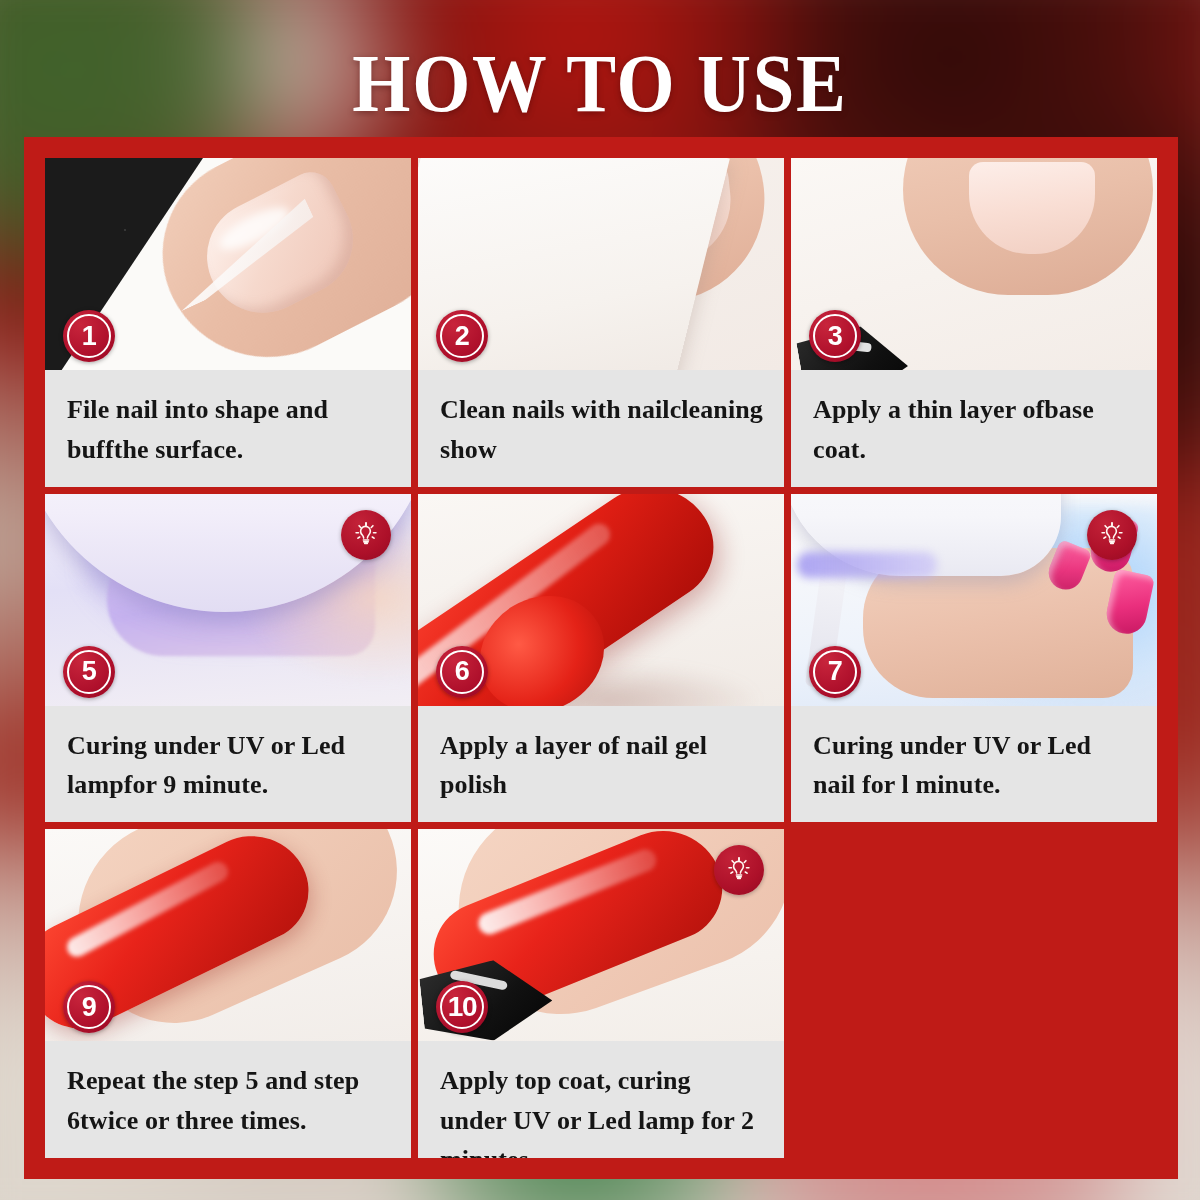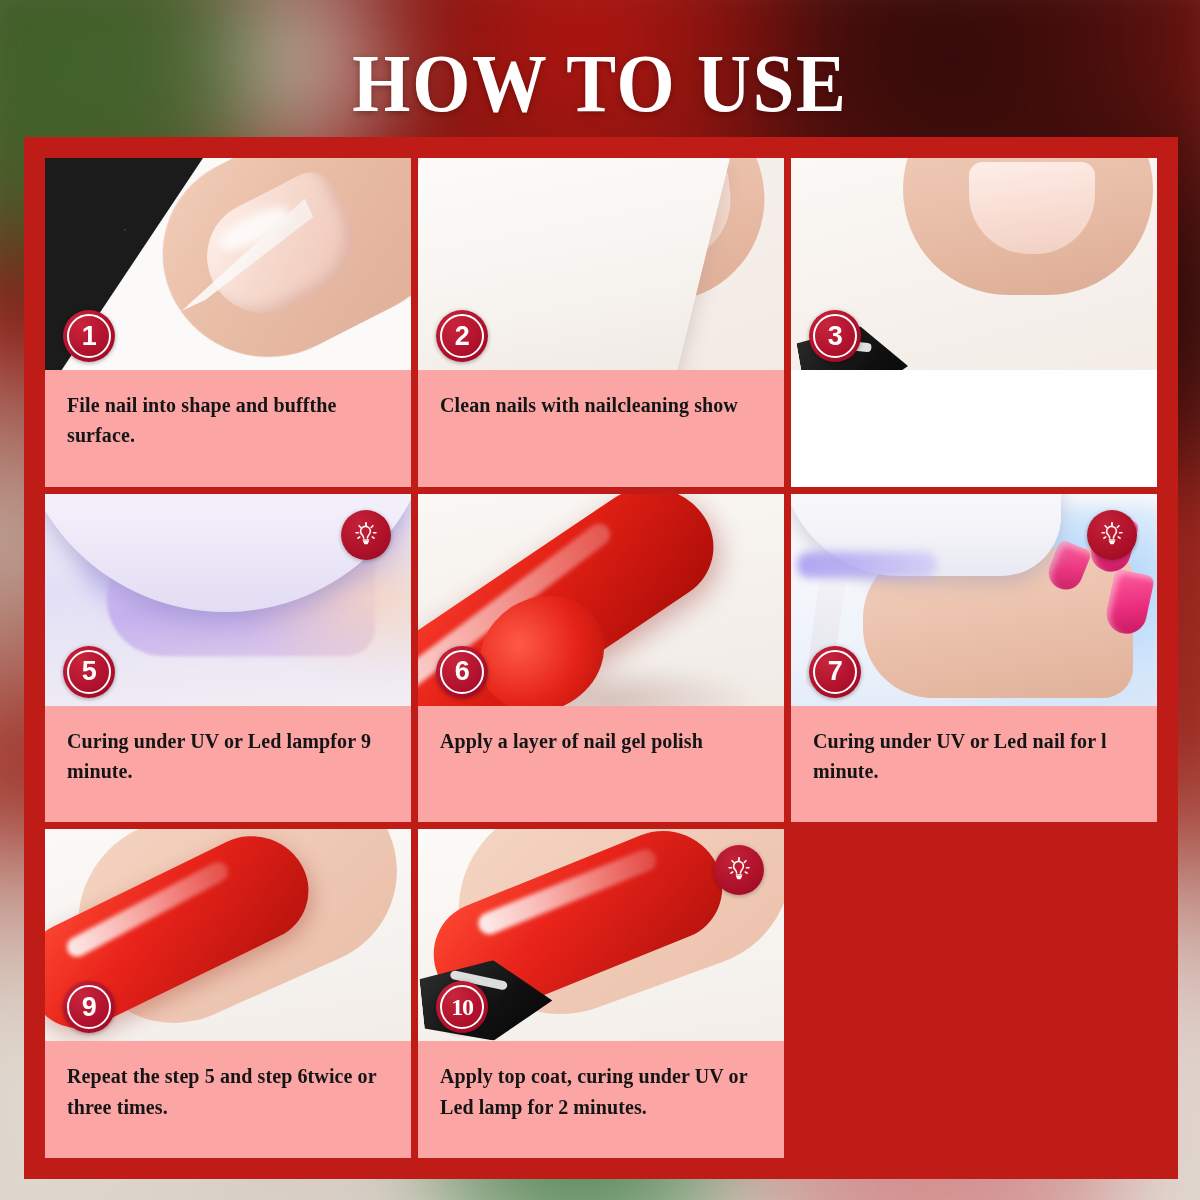--- a/index.html
+++ b/index.html
@@ -89,23 +89,23 @@
   .photo {
     position: relative;
     height: 212px;
     flex: none;
     overflow: hidden;
     background: #f4f2f0;
   }
 
   .caption {
     flex: 1;
-    background: #fca5a5;
+    background: #e5e5e5;
     padding: 20px 20px 0 22px;
-    font-size: 20px;
+    font-size: 26px;
     line-height: 1.52;
     color: #151515;
     font-weight: 600;
     letter-spacing: 0.1px;
     font-family: "Liberation Serif", "DejaVu Serif", serif;
   }
 
   
   .step-badge {
     position: absolute;
@@ -130,21 +130,21 @@
   }
   .step-num {
     position: relative;
     color: #ffffff;
     font-size: 27px;
     line-height: 1;
     font-weight: bold;
     font-family: "Liberation Sans", "DejaVu Sans", sans-serif;
     letter-spacing: -0.5px;
   }
-  .step-badge.wide .step-num { font-size: 24px; letter-spacing: -1.2px; font-family: Liberation Serif, serif; }
+  .step-badge.wide .step-num { font-size: 28px; letter-spacing: -1.2px; }
 
   
   .bulb-badge {
     position: absolute;
     right: 20px;
     top: 16px;
     width: 50px;
     height: 50px;
     border-radius: 50%;
     background: radial-gradient(circle at 36% 26%, #c32238 0%, #ad1029 62%, #930a22 100%);
@@ -451,20 +451,21 @@
         <div class="photo">
           <div class="art3">
             <div class="finger"></div>
             <div class="nail"></div>
             <div class="brush"></div>
           </div>
           <div class="step-badge">
             <span class="step-num">3</span>
           </div>
         </div>
+        <div class="caption">Apply a thin layer ofbase coat.</div>
       </div>
       <div class="cell">
         <div class="photo">
           <div class="art5">
             <div class="glow"></div>
             <div class="hand"></div>
             <div class="warm"></div>
             <div class="dome"></div>
           </div>
           <div class="bulb-badge">

